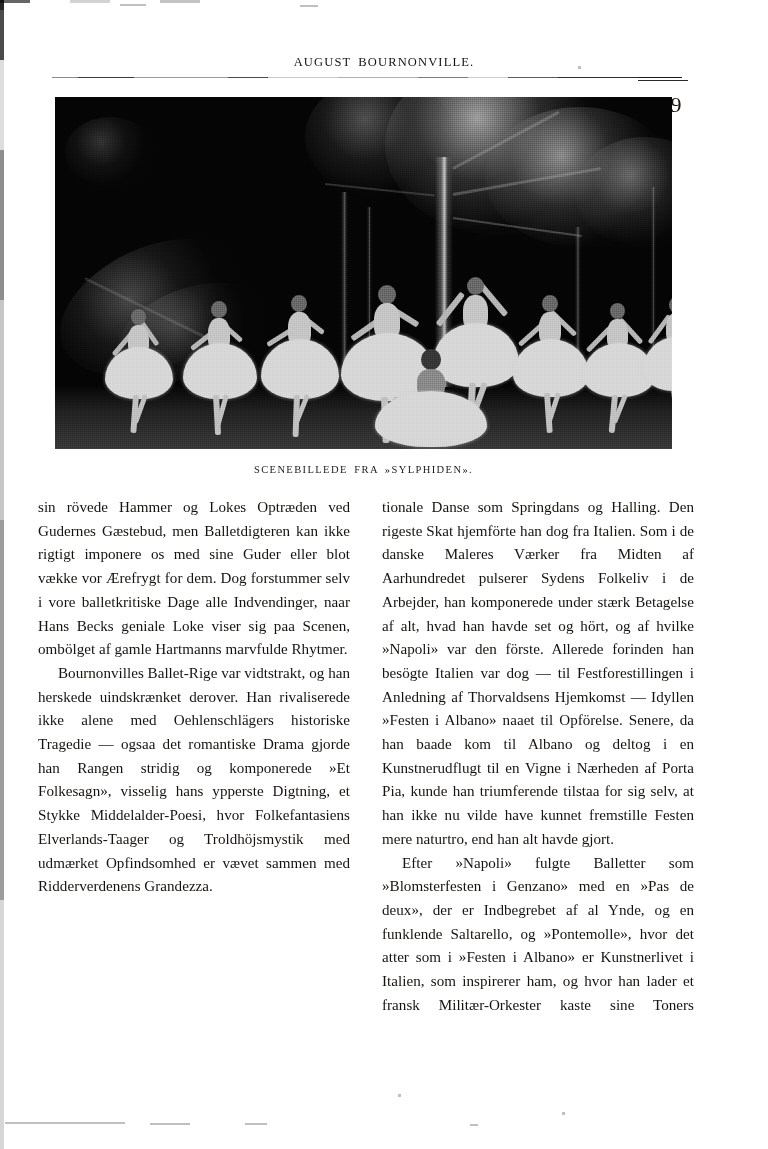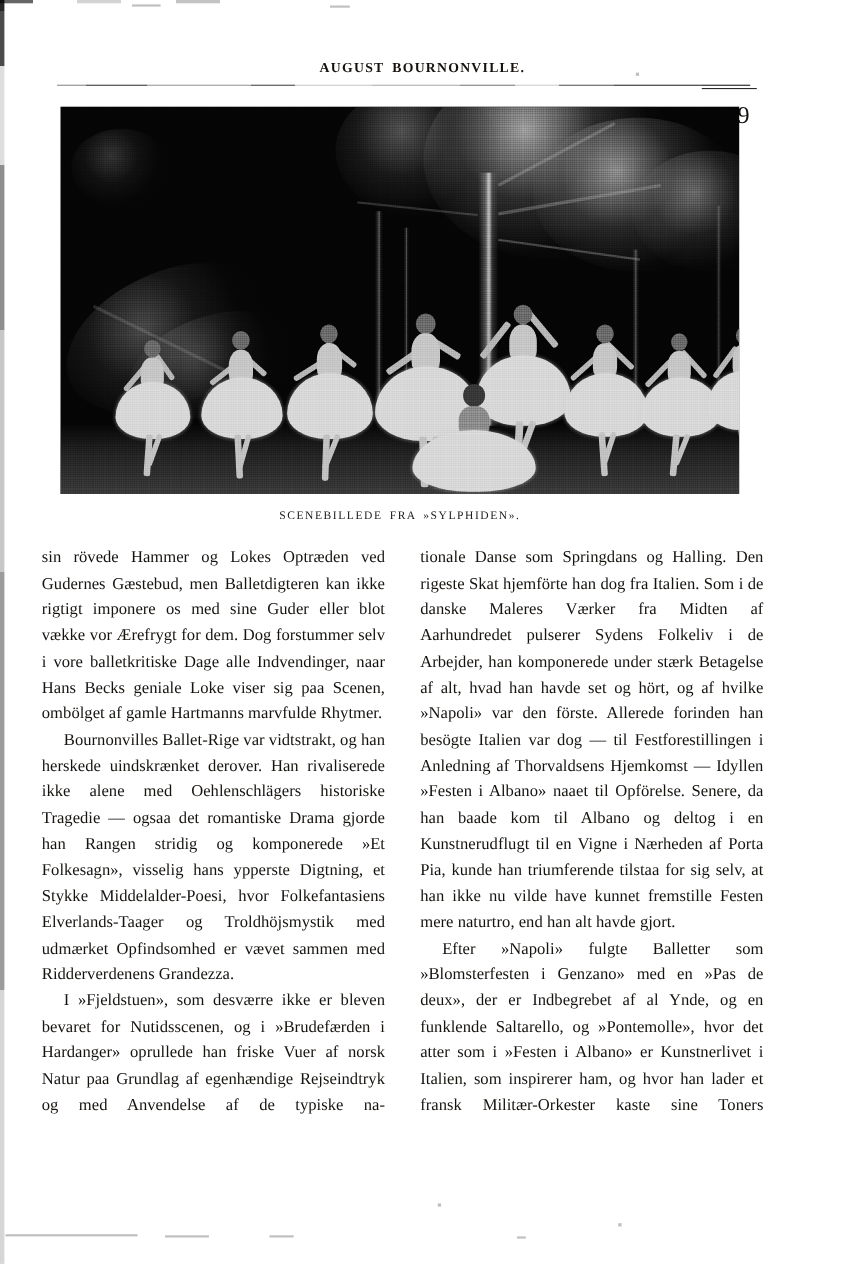--- a/index.html
+++ b/index.html
@@ -49,21 +49,20 @@
     background: #8d8d8d;
     opacity: .55;
   }
 
   
   .running-head {
     position: absolute;
     left: 0; top: 52px;
     width: 768px;
     text-align: center;
-    font-weight: bold;
   }
   .running-head-title {
     font-size: 12.5px;
     letter-spacing: 1.15px;
     word-spacing: 3px;
     font-family: "Liberation Serif", "DejaVu Serif", serif;
   }
   .folio {
     position: absolute;
     right: 86px; top: 56px;
@@ -362,19 +361,18 @@
 
   <div class="grain"></div>
 </figure>
 
 <div class="caption">SCENEBILLEDE FRA »SYLPHIDEN».</div>
 
 <div class="columns">
   <div class="col">
     <p>sin rövede Hammer og Lokes Optræden ved Gudernes Gæstebud, men Balletdigteren kan ikke rigtigt imponere os med sine Guder eller blot vække vor Ærefrygt for dem. Dog forstummer selv i vore balletkritiske Dage alle Indvendinger, naar Hans Becks geniale Loke viser sig paa Scenen, ombölget af gamle Hartmanns marvfulde Rhytmer.</p>
     <p class="indent">Bournonvilles Ballet-Rige var vidtstrakt, og han herskede uindskrænket derover. Han rivaliserede ikke alene med Oehlenschlägers historiske Tragedie — ogsaa det romantiske Drama gjorde han Rangen stridig og komponerede »Et Folkesagn», visselig hans ypperste Digtning, et Stykke Middelalder-Poesi, hvor Folkefantasiens Elverlands-Taager og Troldhöjsmystik med udmærket Opfindsomhed er vævet sammen med Ridderverdenens Grandezza.</p>
-    <p class="indent last-full">I »Fjeldstuen», som desværre ikke er bleven bevaret for Nutidsscenen, og i »Brudefærden i Hardanger» oprullede han friske Vuer af norsk Natur paa Grundlag af egenhændige Rejseindtryk og med Anvendelse af de typiske na-</p>
   </div>
   <div class="col">
     <p>tionale Danse som Springdans og Halling. Den rigeste Skat hjemförte han dog fra Italien. Som i de danske Maleres Værker fra Midten af Aarhundredet pulserer Sydens Folkeliv i de Arbejder, han komponerede under stærk Betagelse af alt, hvad han havde set og hört, og af hvilke »Napoli» var den förste. Allerede forinden han besögte Italien var dog — til Festforestillingen i Anledning af Thorvaldsens Hjemkomst — Idyllen »Festen i Albano» naaet til Opförelse. Senere, da han baade kom til Albano og deltog i en Kunstnerudflugt til en Vigne i Nærheden af Porta Pia, kunde han triumferende tilstaa for sig selv, at han ikke nu vilde have kunnet fremstille Festen mere naturtro, end han alt havde gjort.</p>
     <p class="indent last-full">Efter »Napoli» fulgte Balletter som »Blomsterfesten i Genzano» med en »Pas de deux», der er Indbegrebet af al Ynde, og en funklende Saltarello, og »Pontemolle», hvor det atter som i »Festen i Albano» er Kunstnerlivet i Italien, som inspirerer ham, og hvor han lader et fransk Militær-Orkester kaste sine Toners</p>
   </div>
 </div>
 
 </body></html>

